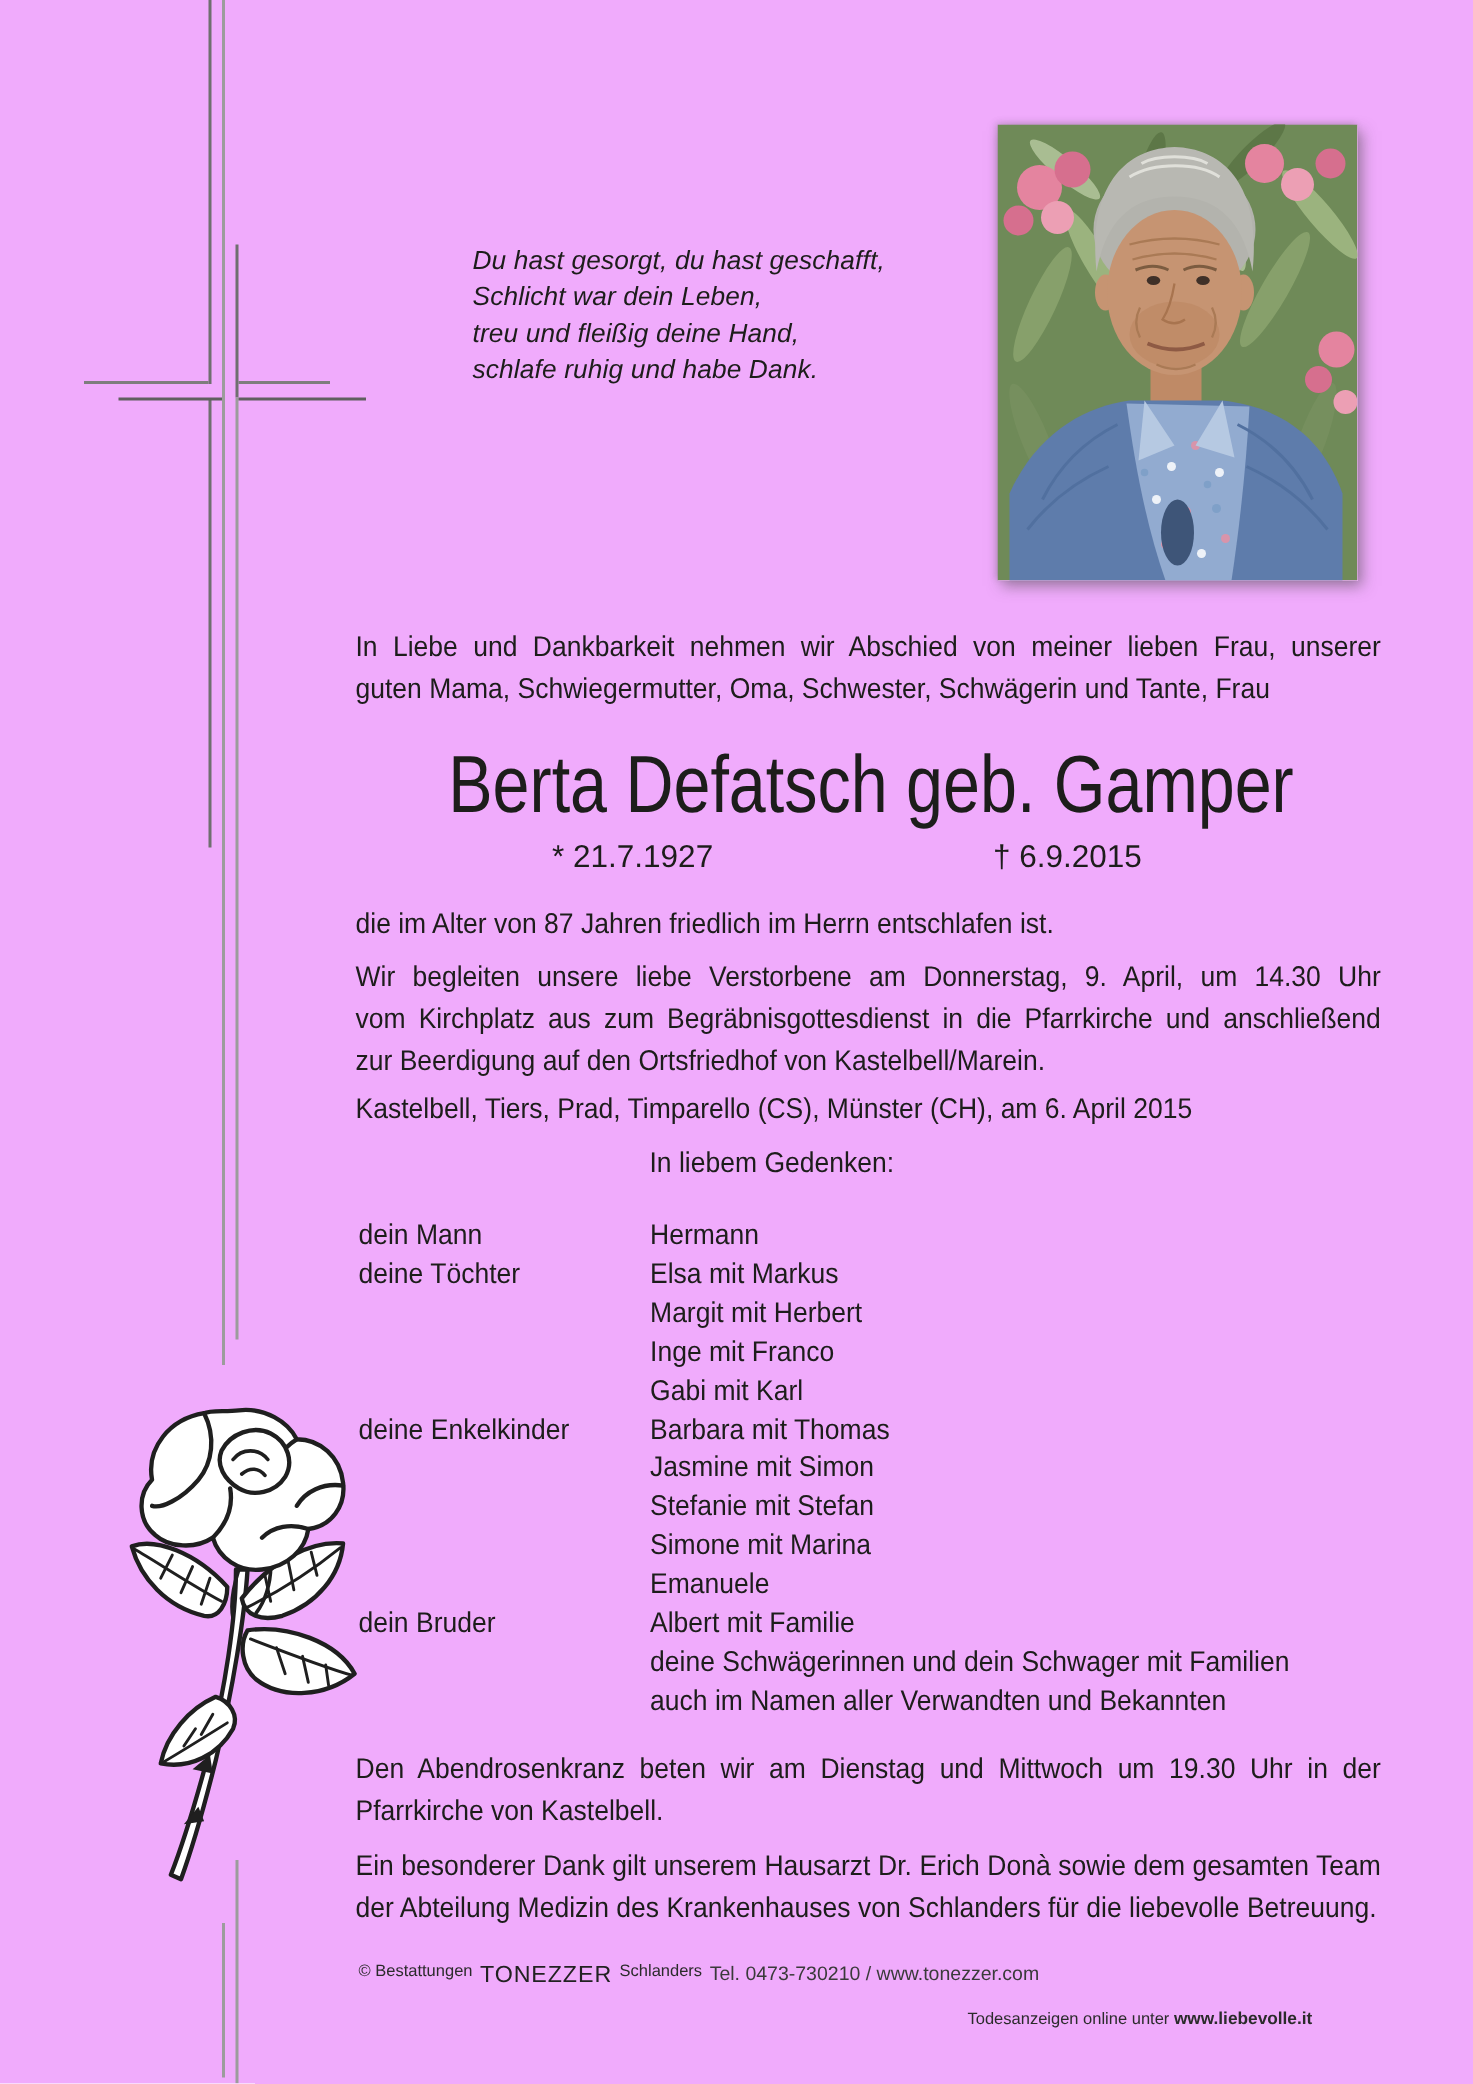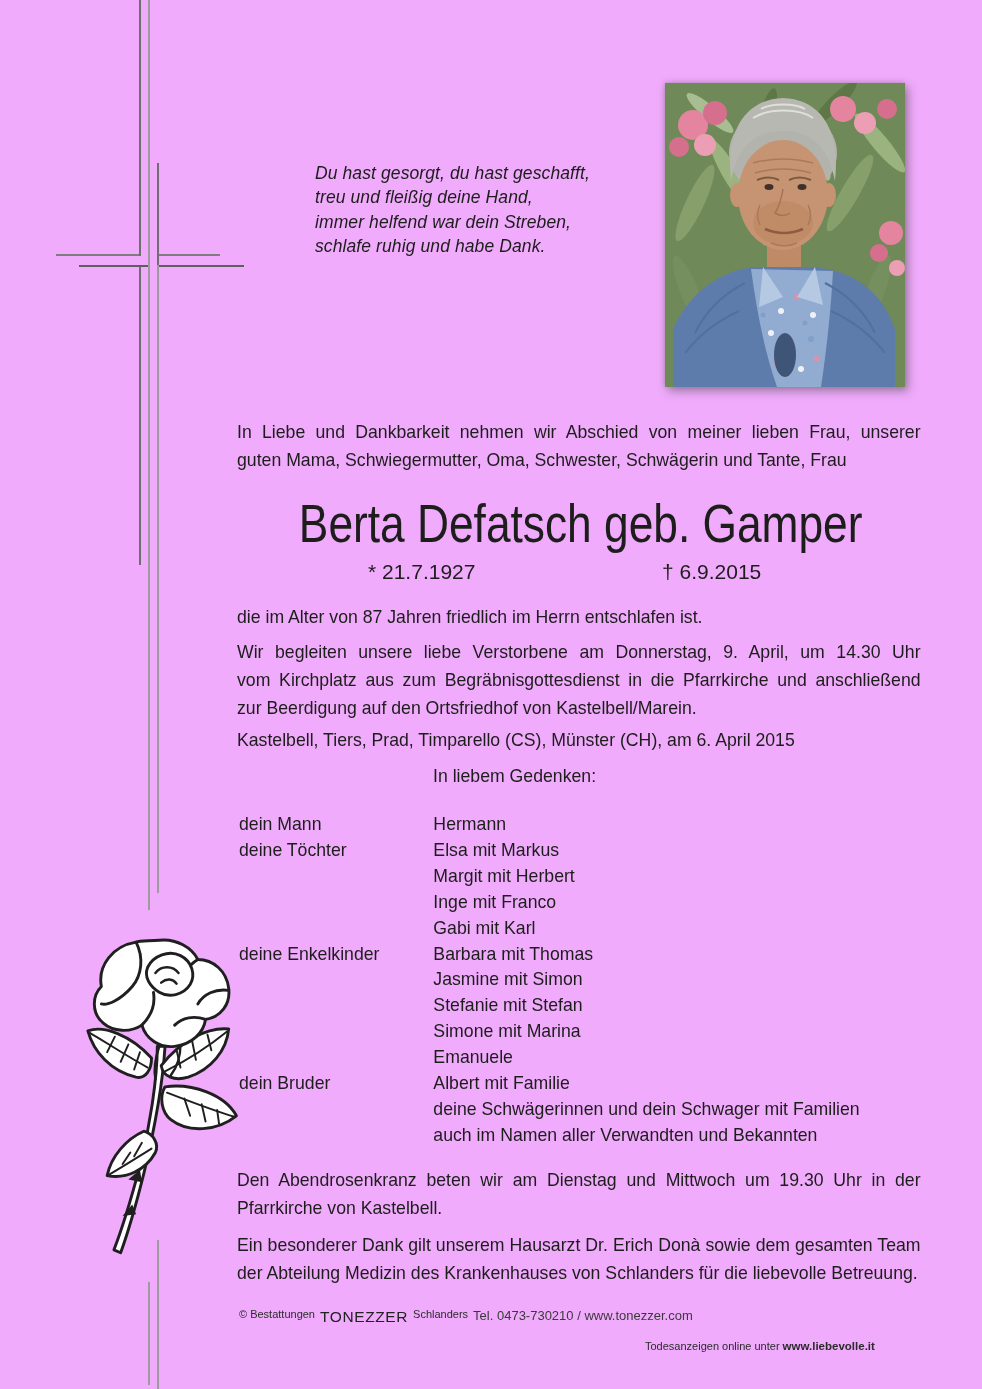--- a/index.html
+++ b/index.html
@@ -64,22 +64,22 @@
     <div class="ln" style="left:157px; top:1240px; width:2px; height:149px; background:#9c9c9c;"></div>
     <div class="ln" style="left:148px; top:1282px; width:2px; height:103px; background:#9c9c9c;"></div>
     <div class="ln" style="left:56px; top:254px; width:83px; height:2px; background:#7d7d7d;"></div>
     <div class="ln" style="left:159px; top:254px; width:61px; height:2px; background:#7d7d7d;"></div>
     <div class="ln" style="left:79px; top:265px; width:69px; height:2px; background:#5f5f5f;"></div>
     <div class="ln" style="left:159px; top:265px; width:85px; height:2px; background:#5f5f5f;"></div>
   </div>
 
   <div class="poem">
     <div>Du hast gesorgt, du hast geschafft,</div>
+    <div>Schlicht war dein Leben,</div>
     <div>treu und fleißig deine Hand,</div>
-    <div>immer helfend war dein Streben,</div>
     <div>schlafe ruhig und habe Dank.</div>
   </div>
 
   <div class="photo">
     <svg width="240" height="304" viewBox="0 0 240 304" xmlns="http://www.w3.org/2000/svg">
       <rect x="0" y="0" width="240" height="304" fill="#6f8a58"></rect>
       <g>
         <ellipse cx="30" cy="120" rx="9" ry="42" fill="#87a06b" transform="rotate(25 30 120)"></ellipse>
         <ellipse cx="65" cy="90" rx="8" ry="38" fill="#9bb37e" transform="rotate(-30 65 90)"></ellipse>
         <ellipse cx="100" cy="40" rx="8" ry="36" fill="#5d7747" transform="rotate(15 100 40)"></ellipse>

